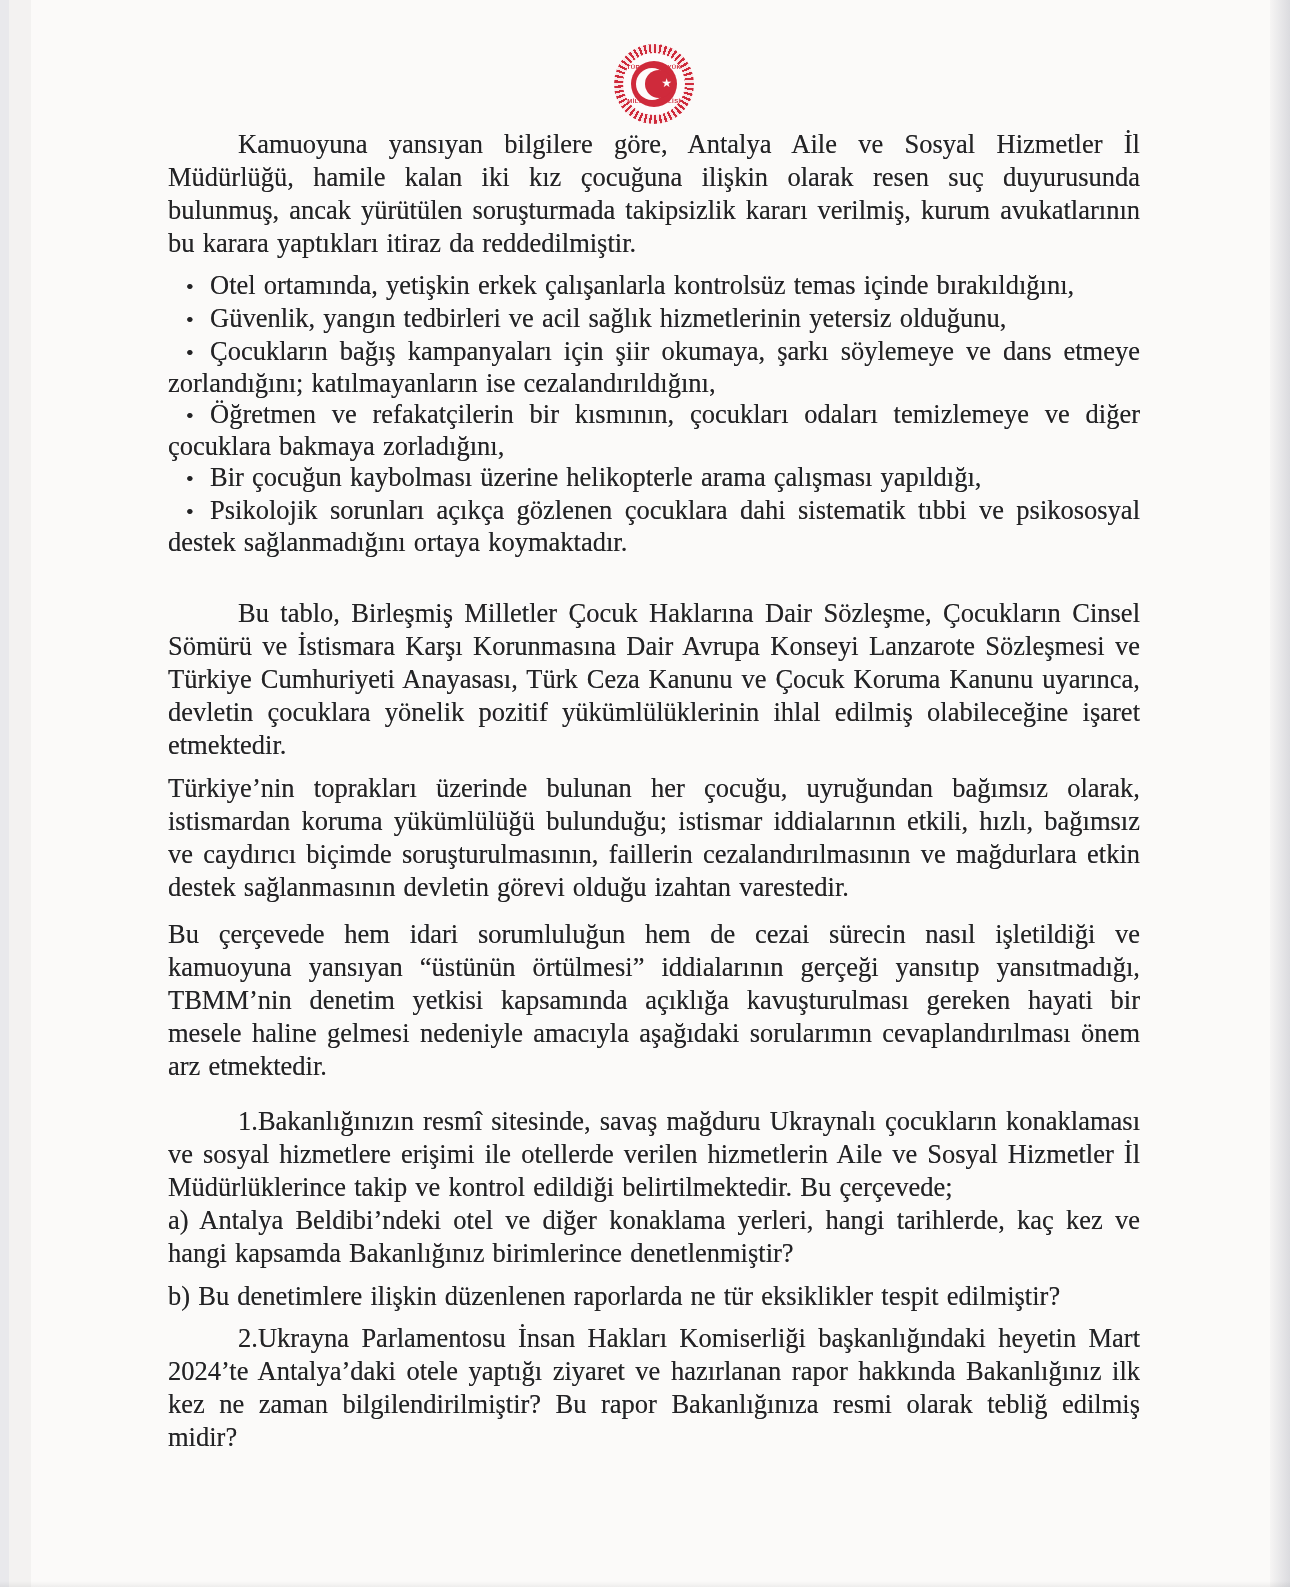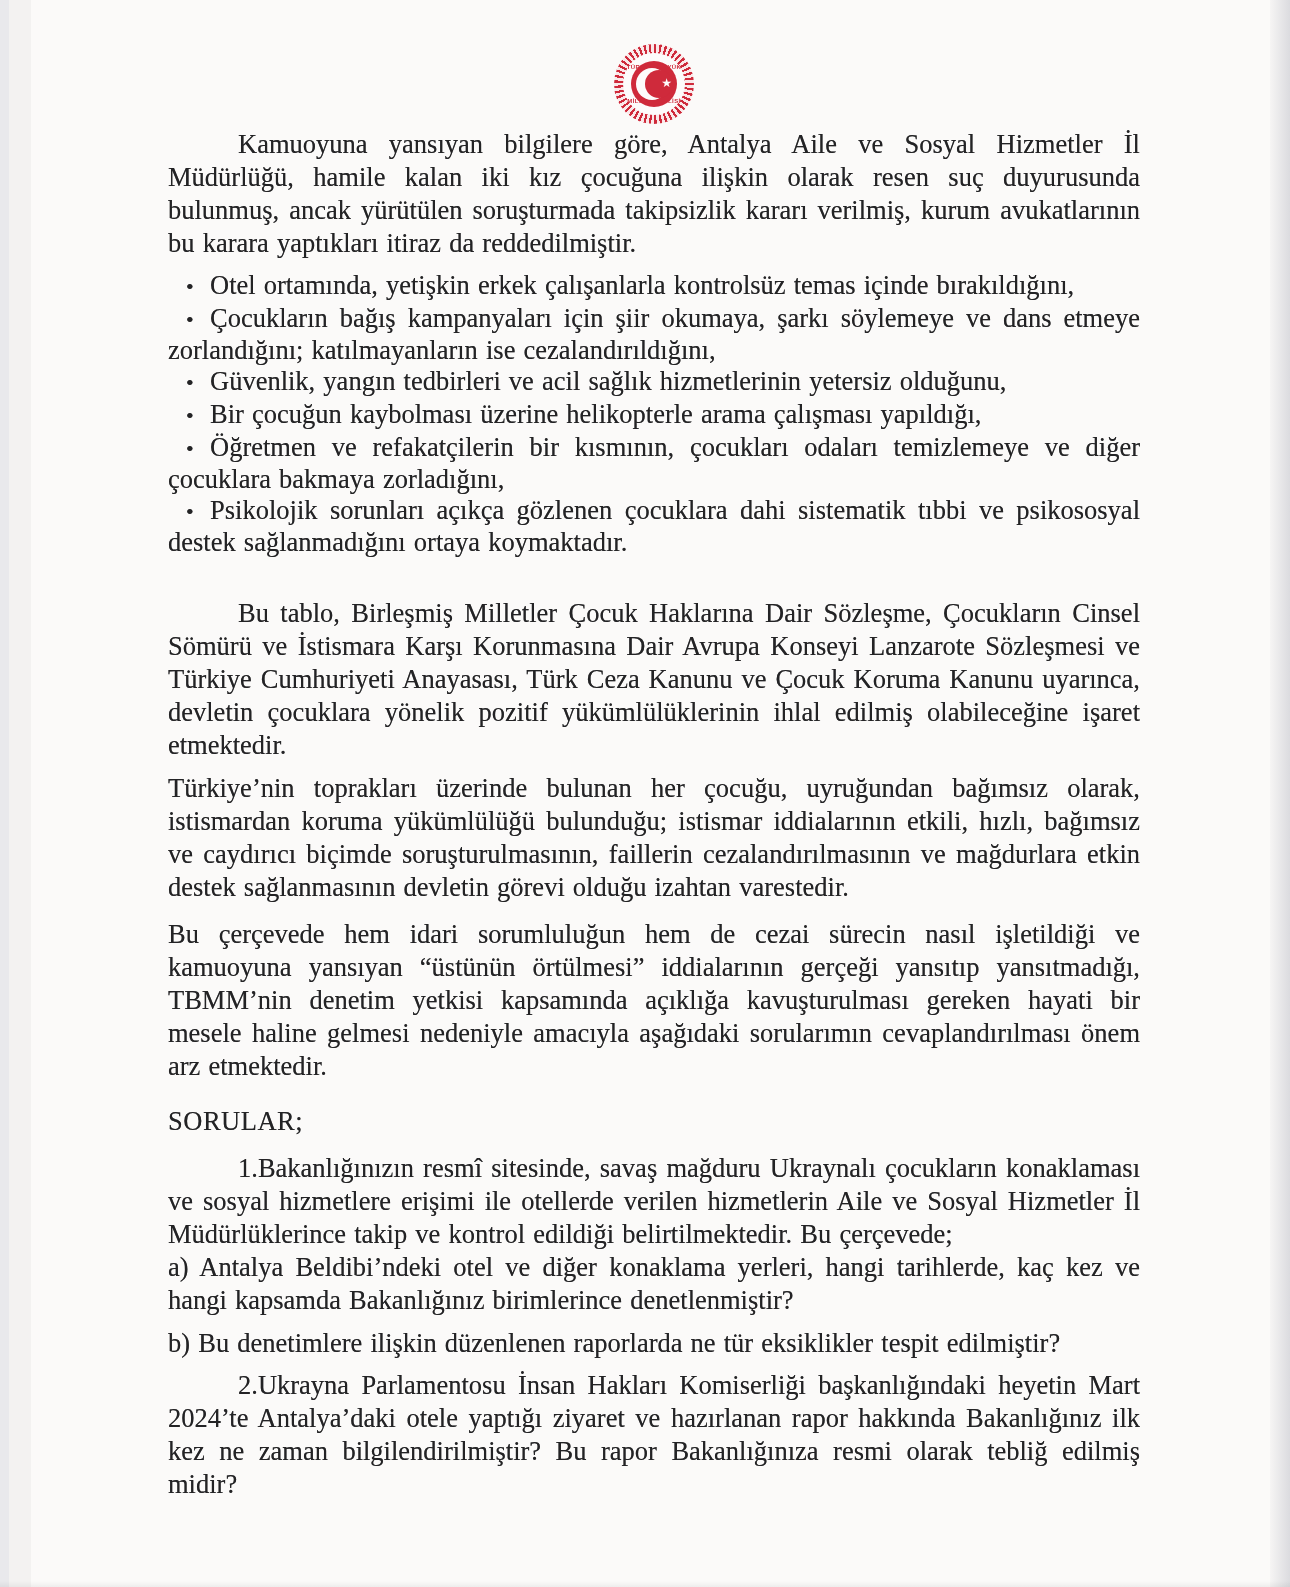--- a/index.html
+++ b/index.html
@@ -142,34 +142,33 @@
       <div class="crescent-inner"></div>
       <span class="seal-star">★</span>
     </div>
   </div>
 
   <p class="p1 indent">Kamuoyuna yansıyan bilgilere göre, Antalya Aile ve Sosyal Hizmetler İl Müdürlüğü, hamile kalan iki kız çocuğuna ilişkin olarak resen suç duyurusunda bulunmuş, ancak yürütülen soruşturmada takipsizlik kararı verilmiş, kurum avukatlarının bu karara yaptıkları itiraz da reddedilmiştir.</p>
 
 
   <div class="bullets">
     <p><span class="bullet-dot">•</span><span>Otel ortamında, yetişkin erkek çalışanlarla kontrolsüz temas içinde bırakıldığını,</span></p>
+    <p><span class="bullet-dot">•</span><span>Güvenlik, yangın tedbirleri ve acil sağlık hizmetlerinin yetersiz olduğunu,</span></p>
     <p><span class="bullet-dot">•</span><span>Çocukların bağış kampanyaları için şiir okumaya, şarkı söylemeye ve dans etmeye zorlandığını; katılmayanların ise cezalandırıldığını,</span></p>
-    <p><span class="bullet-dot">•</span><span>Güvenlik, yangın tedbirleri ve acil sağlık hizmetlerinin yetersiz olduğunu,</span></p>
+    <p><span class="bullet-dot">•</span><span>Öğretmen ve refakatçilerin bir kısmının, çocukları odaları temizlemeye ve diğer çocuklara bakmaya zorladığını,</span></p>
     <p><span class="bullet-dot">•</span><span>Bir çocuğun kaybolması üzerine helikopterle arama çalışması yapıldığı,</span></p>
-    <p><span class="bullet-dot">•</span><span>Öğretmen ve refakatçilerin bir kısmının, çocukları odaları temizlemeye ve diğer çocuklara bakmaya zorladığını,</span></p>
     <p><span class="bullet-dot">•</span><span>Psikolojik sorunları açıkça gözlenen çocuklara dahi sistematik tıbbi ve psikososyal destek sağlanmadığını ortaya koymaktadır.</span></p>
   </div>
 
   <p class="p3 indent">Bu tablo, Birleşmiş Milletler Çocuk Haklarına Dair Sözleşme, Çocukların Cinsel Sömürü ve İstismara Karşı Korunmasına Dair Avrupa Konseyi Lanzarote Sözleşmesi ve Türkiye Cumhuriyeti Anayasası, Türk Ceza Kanunu ve Çocuk Koruma Kanunu uyarınca, devletin çocuklara yönelik pozitif yükümlülüklerinin ihlal edilmiş olabileceğine işaret etmektedir.</p>
 
   <p class="p4">Türkiye’nin toprakları üzerinde bulunan her çocuğu, uyruğundan bağımsız olarak, istismardan koruma yükümlülüğü bulunduğu; istismar iddialarının etkili, hızlı, bağımsız ve caydırıcı biçimde soruşturulmasının, faillerin cezalandırılmasının ve mağdurlara etkin destek sağlanmasının devletin görevi olduğu izahtan varestedir.</p>
 
   <p class="p5">Bu çerçevede hem idari sorumluluğun hem de cezai sürecin nasıl işletildiği ve kamuoyuna yansıyan “üstünün örtülmesi” iddialarının gerçeği yansıtıp yansıtmadığı, TBMM’nin denetim yetkisi kapsamında açıklığa kavuşturulması gereken hayati bir mesele haline gelmesi nedeniyle amacıyla aşağıdaki sorularımın cevaplandırılması önem arz etmektedir.</p>
 
-  <p class="questions-heading">SORULAR;</p>
 
   <p class="q1 indent">1.Bakanlığınızın resmî sitesinde, savaş mağduru Ukraynalı çocukların konaklaması ve sosyal hizmetlere erişimi ile otellerde verilen hizmetlerin Aile ve Sosyal Hizmetler İl Müdürlüklerince takip ve kontrol edildiği belirtilmektedir. Bu çerçevede;</p>
 
   <p class="q1a">a) Antalya Beldibi’ndeki otel ve diğer konaklama yerleri, hangi tarihlerde, kaç kez ve hangi kapsamda Bakanlığınız birimlerince denetlenmiştir?</p>
 
   <p class="q1b">b) Bu denetimlere ilişkin düzenlenen raporlarda ne tür eksiklikler tespit edilmiştir?</p>
 
   <p class="q2 indent">2.Ukrayna Parlamentosu İnsan Hakları Komiserliği başkanlığındaki heyetin Mart 2024’te Antalya’daki otele yaptığı ziyaret ve hazırlanan rapor hakkında Bakanlığınız ilk kez ne zaman bilgilendirilmiştir? Bu rapor Bakanlığınıza resmi olarak tebliğ edilmiş midir?</p>
 
 </div>

